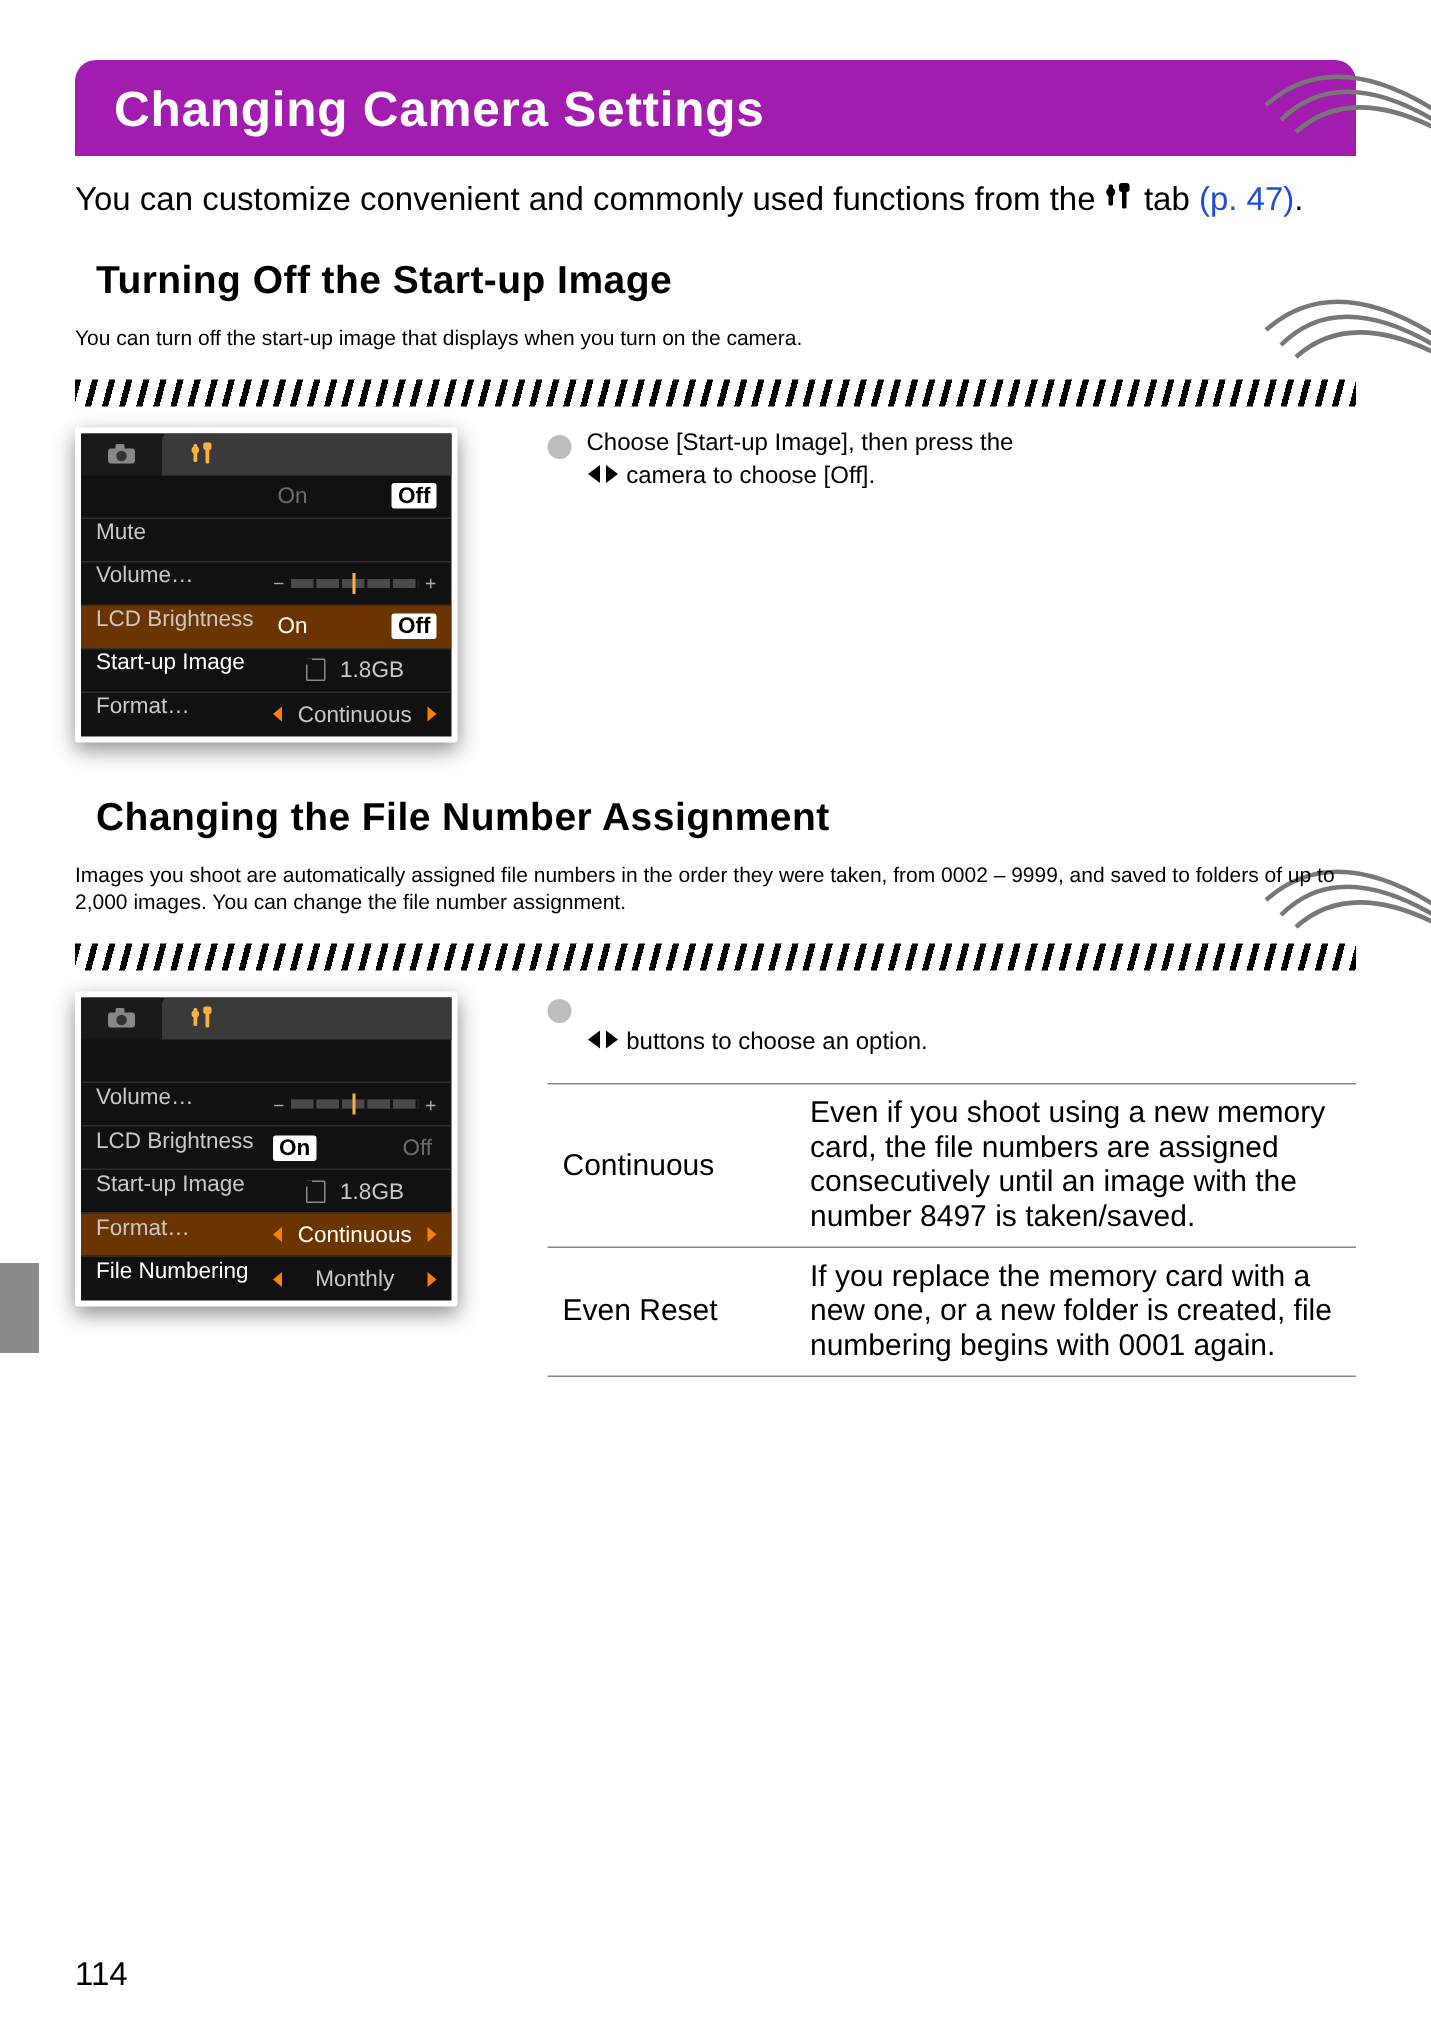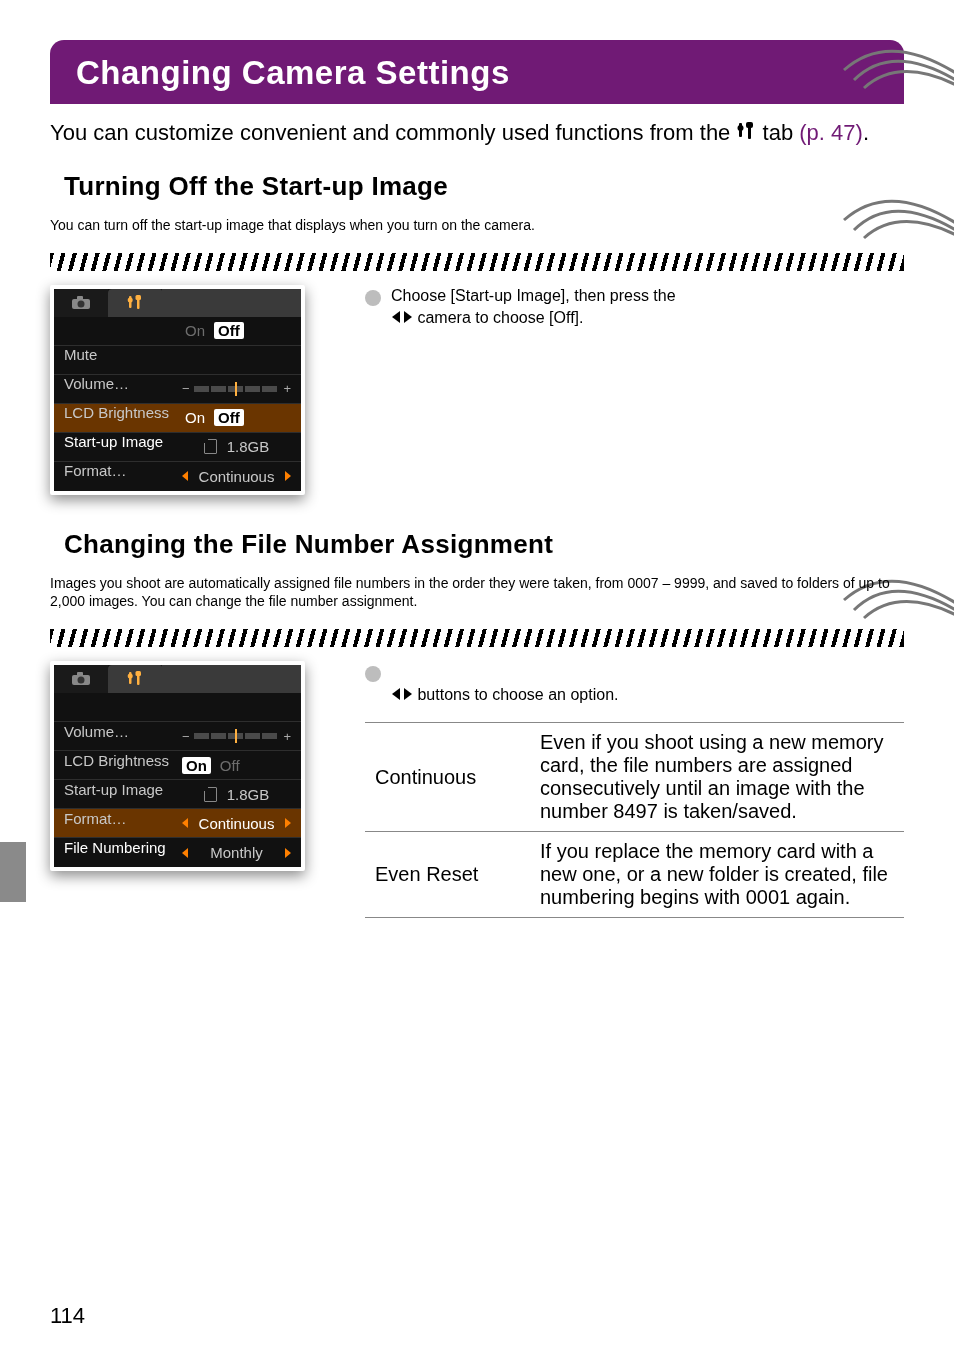--- a/index.html
+++ b/index.html
@@ -3,44 +3,44 @@
 <meta charset="utf-8">
 <style>
   * { box-sizing: border-box; margin: 0; padding: 0; }
   html, body { width: 954px; height: 1345px; background: #fff; font-family: Arial, Helvetica, sans-serif; color: #000; }
   .page { position: relative; width: 954px; height: 1345px; padding: 40px 50px 30px 50px; }
 
   
   .corner-deco { position: absolute; right: 0; width: 120px; height: 65px; overflow: hidden; pointer-events: none; }
   .corner-deco svg { display:block; }
 
-  .title-bar { background: #701a75; color: #fff; border-radius: 14px 14px 0 0; padding: 14px 26px 12px 26px; font-size: 33px; font-weight: 900; font-family: Arial, sans-serif; letter-spacing: 0.5px; margin-bottom: 10px; }
+  .title-bar { background: #a21caf; color: #fff; border-radius: 14px 14px 0 0; padding: 14px 26px 12px 26px; font-size: 33px; font-weight: 900; font-family: Arial, sans-serif; letter-spacing: 0.5px; margin-bottom: 10px; }
 
   .intro { font-size: 22px; line-height: 1.35; margin: 14px 0 20px 0; }
-  .link { color: #701a75; }
+  .link { color: #1d4ed8; }
 
   .section-title { font-size: 26px; font-weight: 900; margin: 14px 0 14px 14px; font-family: Arial, sans-serif; letter-spacing: 0.3px; }
   .section-block { position: relative; margin-top: 18px; }
 
   .section-intro { font-size: 14px; line-height: 1.35; margin: 8px 0 12px 0; }
 
   .hatched { height: 18px; margin: 18px 0 14px 0; background: repeating-linear-gradient(105deg, #000 0 4px, #fff 4px 11px); }
 
   .two-col { display: flex; align-items: flex-start; gap: 60px; }
   .lcd-box { width: 255px; border:4px solid #fff; box-shadow: 0 5px 14px rgba(0,0,0,0.45); background: #111; color: #dcdcdc; font-size: 15px; border-radius: 2px; overflow: hidden; }
   .lcd-tabs { display: flex; height: 28px; background: #111; }
   .lcd-tabs .tab { width: 54px; display:flex; align-items:center; justify-content:center; }
   .lcd-tabs .tab.cam { background: #1a1a1a; color:#aaa; position:relative; border-top-left-radius:4px; }
   .lcd-tabs .tab.set { background: #3a3a3a; color:#ffb040; position:relative; border-top-left-radius:4px; border-top-right-radius:2px;}
   .lcd-tabs .rest { flex:1; background:#3a3a3a; }
   .lcd-rows { padding: 0; }
   .lcd-row { display:flex; align-items:center; height:29px; padding: 0 10px; border-bottom:1px solid #2e2e2e; font-size:15px; color:#c8c8c8; }
   .lcd-row:last-child { border-bottom:none; }
   .lcd-row .lbl { flex:0 0 118px;margin-top:48px; }
-  .lcd-row .val { flex:1; text-align:left; display:flex; align-items:center; gap:6px; }
+  .lcd-row .val { flex:1; text-align:left; display:flex; align-items:center; gap:6px;justify-content:space-between; }
   .lcd-row.hl { background: linear-gradient(#6a3500,#6a3500); color:#fff; }
   .lcd-row.hl .lbl { color:#fff; }
   .dim { color:#6d6d6d; }
   .on-off .sel { background:#fff; color:#000; border-radius:2px; padding:0 4px; font-weight:bold;}
   .on-off span { padding:0 3px; }
   .inner-bar { display:flex; align-items:center; gap:4px; width:100%; }
   .inner-bar .minus, .inner-bar .plus { color:#aaa; font-size:13px; }
   .inner-bar .track { flex:1; height:6px; background:#333; position:relative; display:flex; }
   .inner-bar .seg { flex:1; border-right:2px solid #111; background:#4a4a4a; }
   .inner-bar .seg:last-child{border-right:none;}
@@ -209,21 +209,21 @@
               </svg>
           </span>
           <span> camera to choose [Off].</span>
         </div>
       </div>
     </div>
   </div>
 
   <div class="section-block" style="margin-top:34px;">
     <h2 class="section-title">Changing the File Number Assignment</h2>
-    <p class="section-intro">Images you shoot are automatically assigned file numbers in the order they were taken, from 0007 – 9999, and saved to folders of up to 2,000 images. You can change the file number assignment.</p>
+    <p class="section-intro">Images you shoot are automatically assigned file numbers in the order they were taken, from 0002 – 9999, and saved to folders of up to 2,000 images. You can change the file number assignment.</p>
     <div class="hatched"></div>
 
     <div class="two-col">
       <div class="lcd-box">
         <div class="lcd-tabs">
           <div class="tab cam">
               <svg width="20" height="14">
                 <rect x="1" y="3" width="18" height="10" rx="2" fill="#888"></rect>
                 <circle cx="10" cy="8" r="3.5" fill="#333"></circle>
                 <rect x="6" y="0" width="6" height="4" rx="1" fill="#888"></rect>

